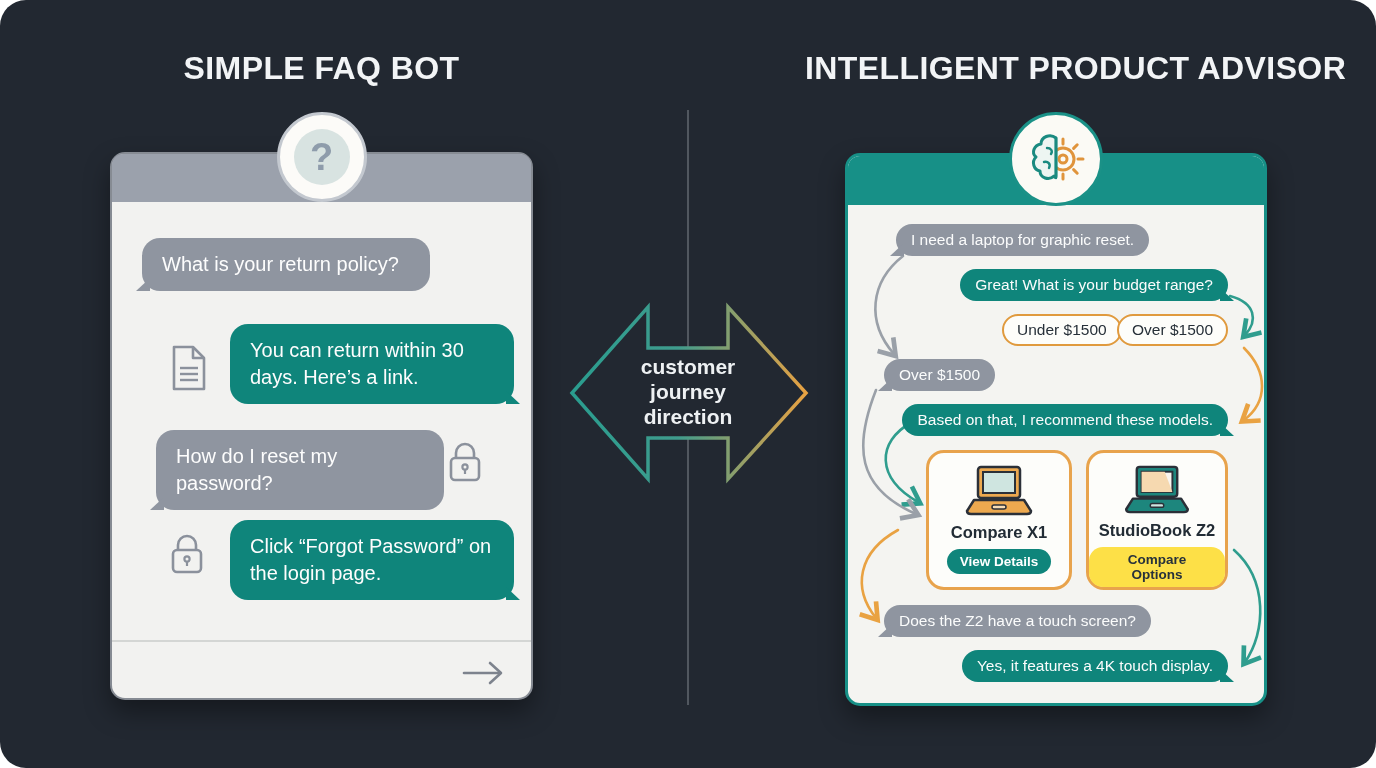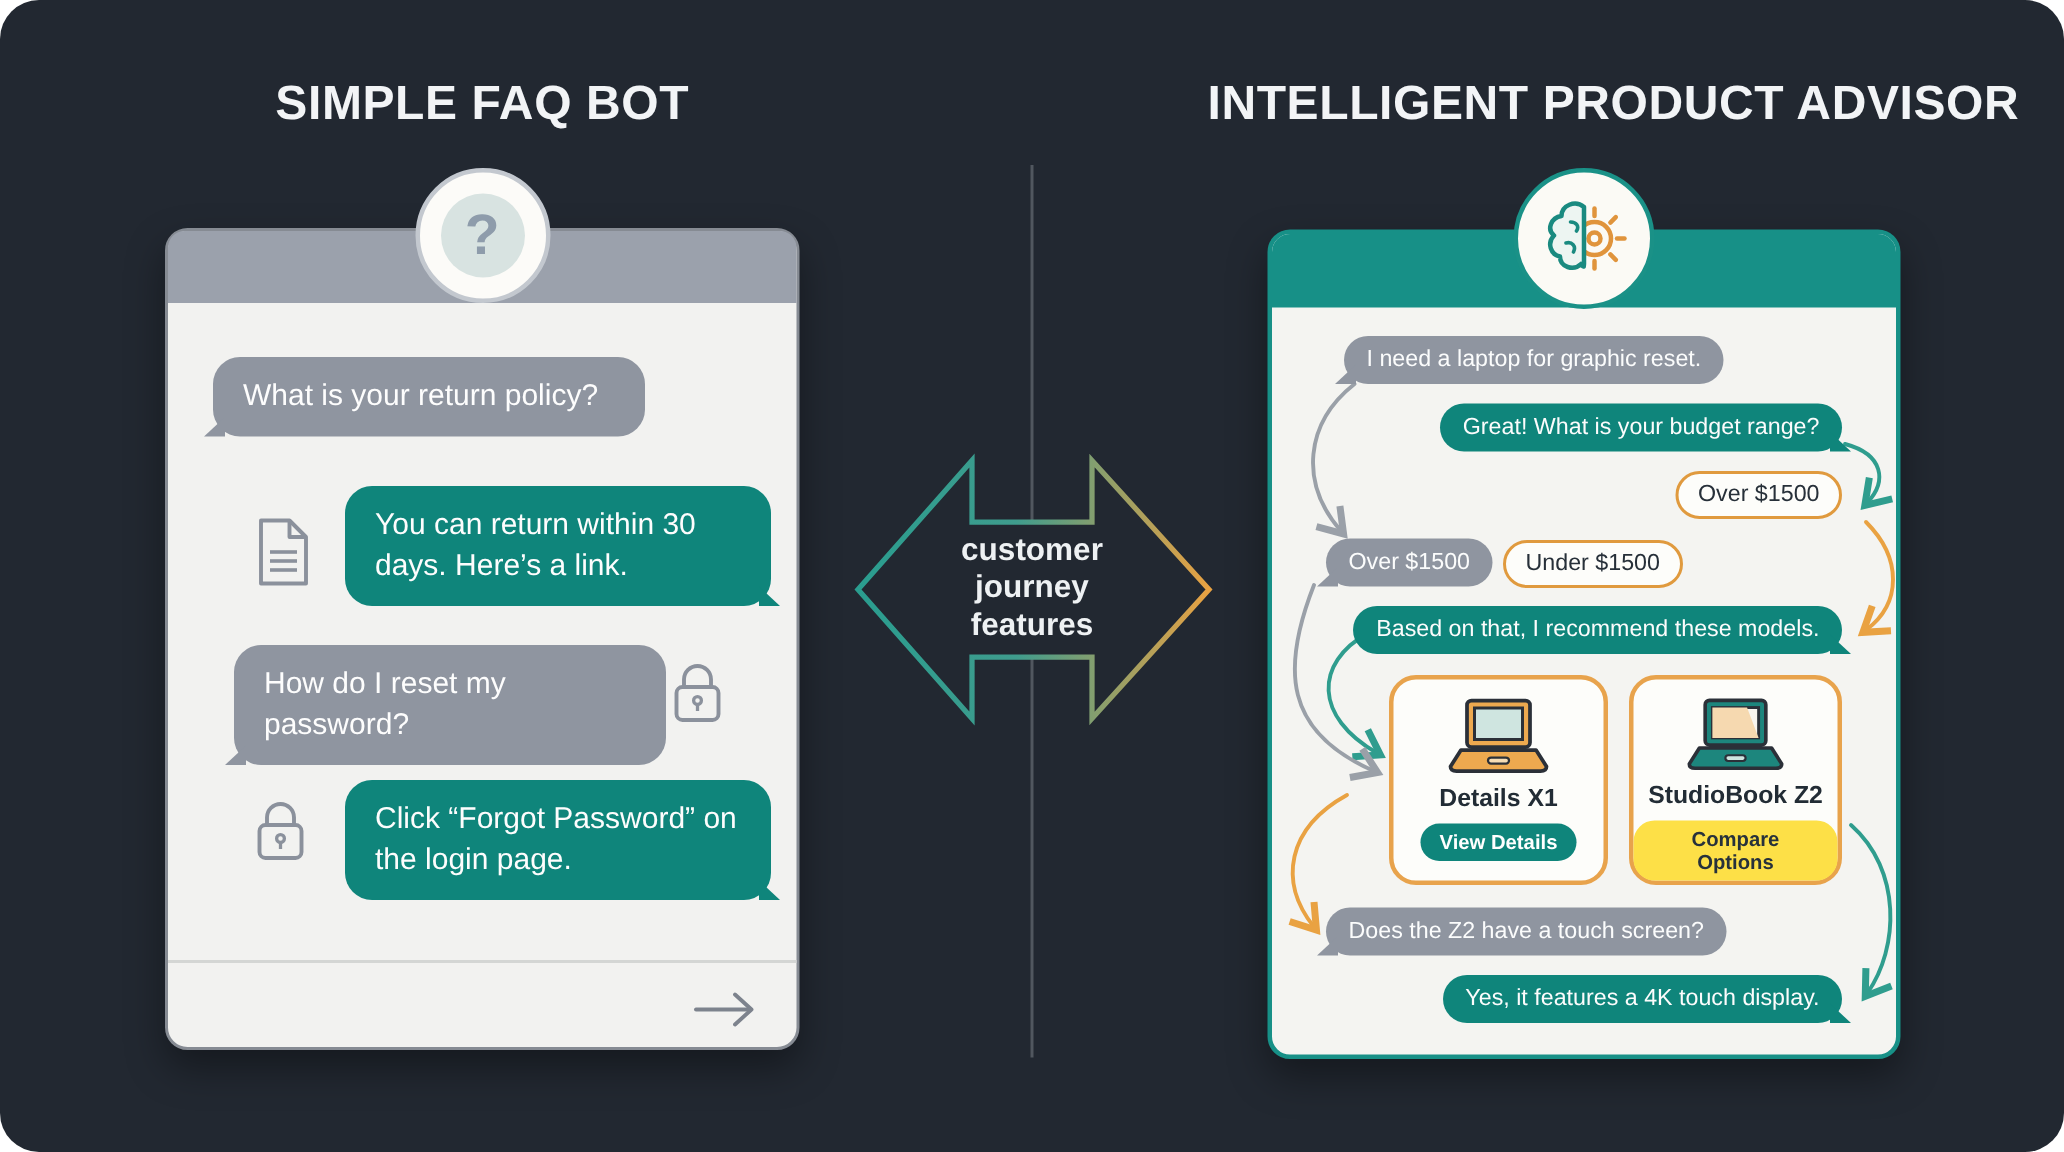--- a/index.html
+++ b/index.html
@@ -55,21 +55,21 @@
       white-space:nowrap;color:#fbfcfc;box-sizing:border-box;}
   #rb0{left:48px;top:68px;}
   #rb1{right:36px;top:113px;}
   #rb2{left:36px;top:203px;}
   #rb3{right:36px;top:248px;}
   #rb4{left:36px;top:449px;}
   #rb5{right:36px;top:494px;}
   .pill{position:absolute;z-index:2;height:32px;line-height:27px;border:2.5px solid #e09a3e;
         border-radius:16px;background:#fdfdfa;color:#273039;font-size:15.5px;padding:0 13px;
         box-sizing:border-box;white-space:nowrap;cursor:pointer;}
-  #pill-under{left:154px;top:158px;margin-top:46px;}
+  #pill-under{left:154px;top:158px;}
   #pill-over{right:36px;top:158px;}
   .card{position:absolute;top:294px;height:140px;background:#fdfdfa;border:3px solid #e8a34c;
         border-radius:18px;box-sizing:border-box;display:flex;flex-direction:column;
         align-items:center;z-index:2;}
   #card1{left:78px;width:146px;}
   #card2{left:238px;width:142px;}
   .pname{font-size:16.5px;font-weight:bold;color:#222c35;margin-top:5px;}
   .cta{margin-top:7px;padding:5px 13px;border-radius:14px;font-size:13.5px;font-weight:bold;
        border:none;cursor:pointer;}
   #cta1{background:#0f857b;color:#ffffff;}
@@ -92,21 +92,21 @@
         <stop offset="0" stop-color="#2a9d8f"></stop>
         <stop offset="0.45" stop-color="#3f9c8d"></stop>
         <stop offset="1" stop-color="#e9a242"></stop>
       </linearGradient>
     </defs>
     <polygon points="6,92 82,6 82,47 162,47 162,6 240,92 162,178 162,137 82,137 82,178" fill="none" stroke="url(#ga)" stroke-width="3.5" stroke-linejoin="miter"></polygon>
   </svg>
   <div id="center-label">
     <span>customer</span>
     <span>journey</span>
-    <span>features</span>
+    <span>direction</span>
   </div>
 
   <div class="window" id="faq">
     <div id="faq-header"></div>
 
     <div class="badge" id="badge-q">
       <div class="inner">?</div>
     </div>
 
     <div class="bubble fb g tail-l" id="fb1">What is your return policy?</div>
@@ -201,21 +201,21 @@
     <div class="bubble rb g tail-l" id="rb2">Over $1500</div>
     <div class="bubble rb t tail-r" id="rb3">Based on that, I recommend these models.</div>
 
     <div class="card" id="card1">
       <svg width="72" height="54" viewBox="0 0 72 54" style="margin-top:11px">
         <rect x="15" y="3" width="42" height="31" rx="3" fill="#eda94f" stroke="#2b3038" stroke-width="2.5"></rect>
         <rect x="20" y="8" width="32" height="21" fill="#cfe5e0" stroke="#2b3038" stroke-width="2"></rect>
         <path d="M11 36 L61 36 L68 47 Q68 50 64 50 L8 50 Q4 50 4 47 Z" fill="#eda94f" stroke="#2b3038" stroke-width="2.5" stroke-linejoin="round"></path>
         <rect x="29" y="41" width="14" height="4" rx="2" fill="#f6dcb4" stroke="#2b3038" stroke-width="1.5"></rect>
       </svg>
-      <div class="pname">Details X1</div>
+      <div class="pname">Compare X1</div>
       <button class="cta" id="cta1">View Details</button>
     </div>
 
     <div class="card" id="card2">
       <svg width="72" height="54" viewBox="0 0 72 54" style="margin-top:11px">
         <rect x="15" y="3" width="42" height="31" rx="3" fill="#1d867d" stroke="#2b3038" stroke-width="2.5"></rect>
         <rect x="20" y="8" width="32" height="21" fill="#f8f5ef" stroke="#2b3038" stroke-width="2"></rect>
         <path d="M20 8 L44 8 L52 29 L20 29 Z" fill="#f6d9b0"></path>
         <path d="M11 36 L61 36 L68 47 Q68 50 64 50 L8 50 Q4 50 4 47 Z" fill="#1d867d" stroke="#2b3038" stroke-width="2.5" stroke-linejoin="round"></path>
         <rect x="29" y="41" width="14" height="4" rx="2" fill="#cfe5e0" stroke="#2b3038" stroke-width="1.5"></rect>

